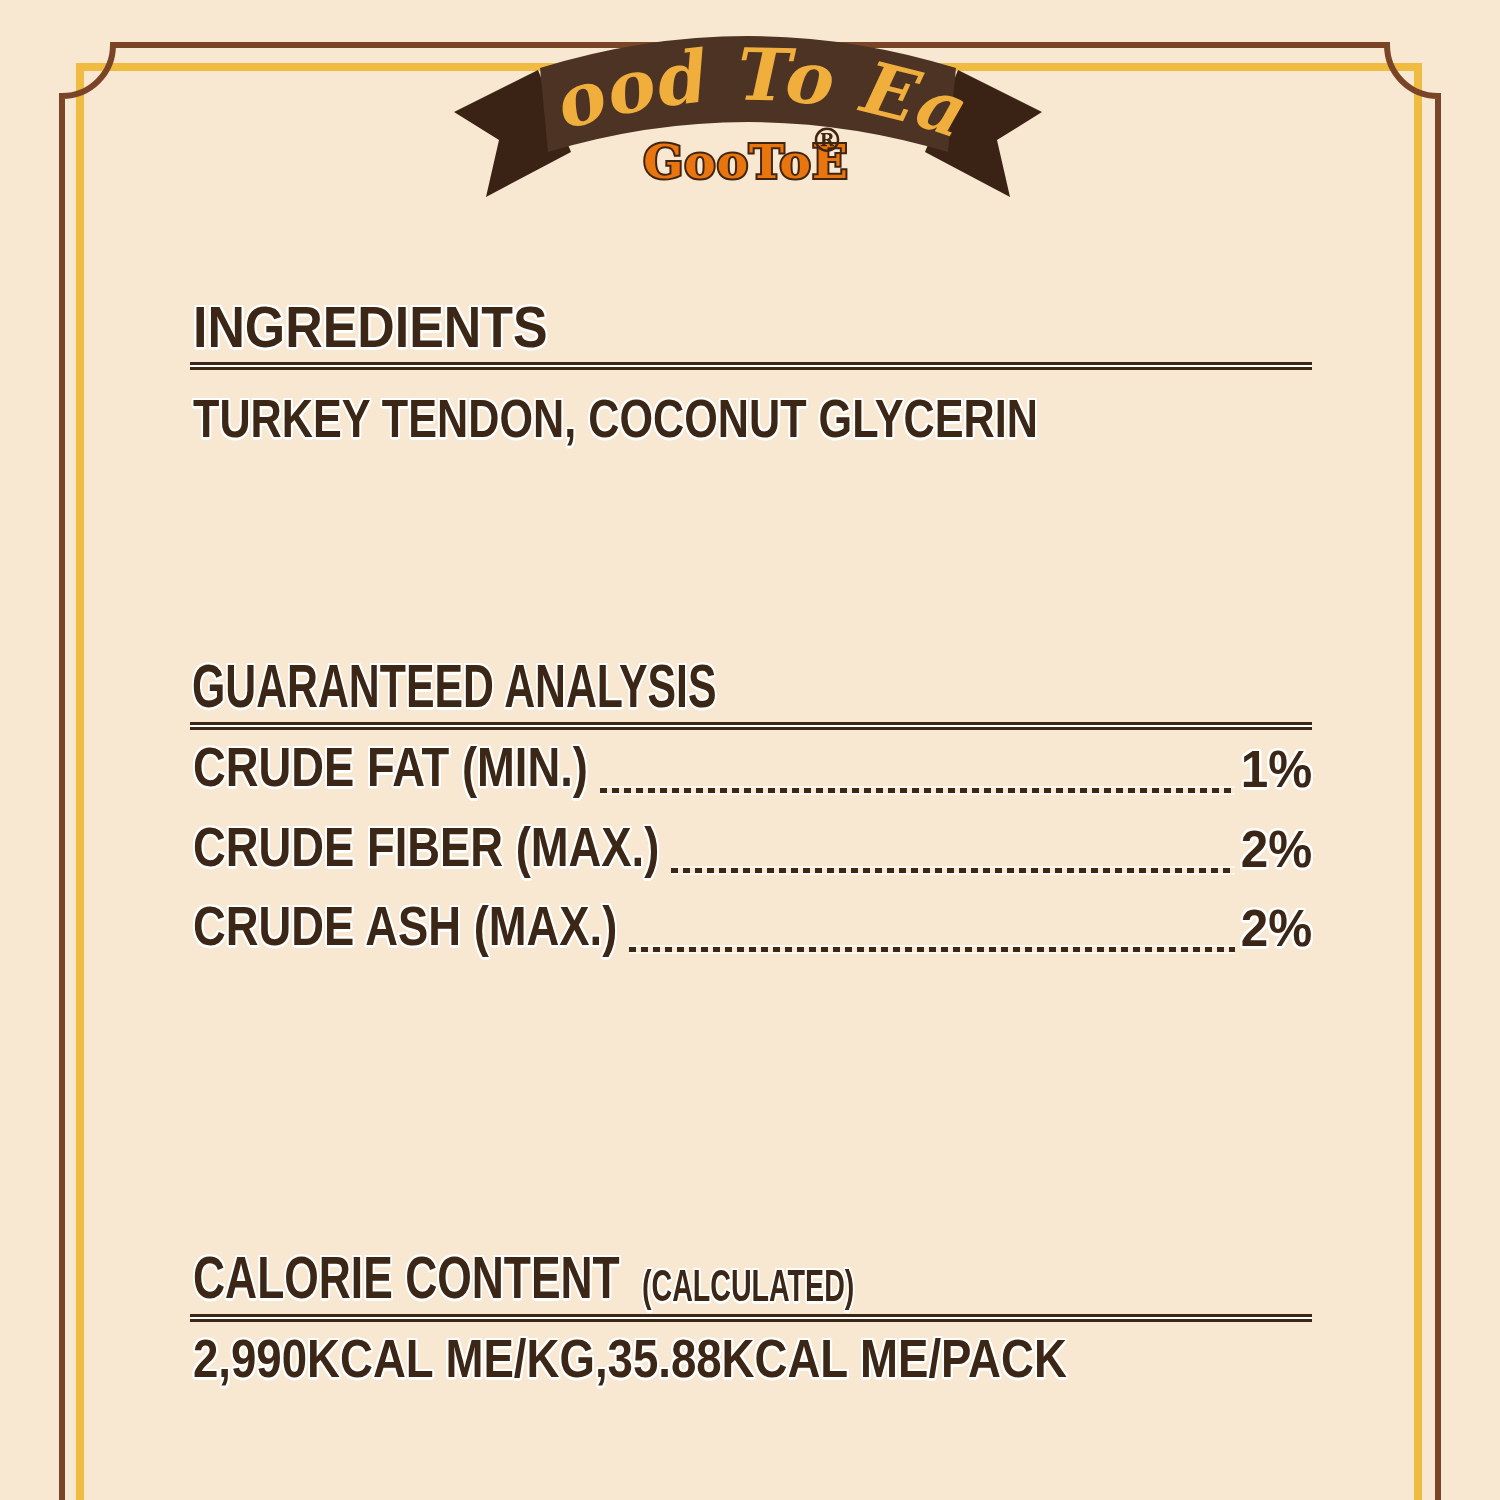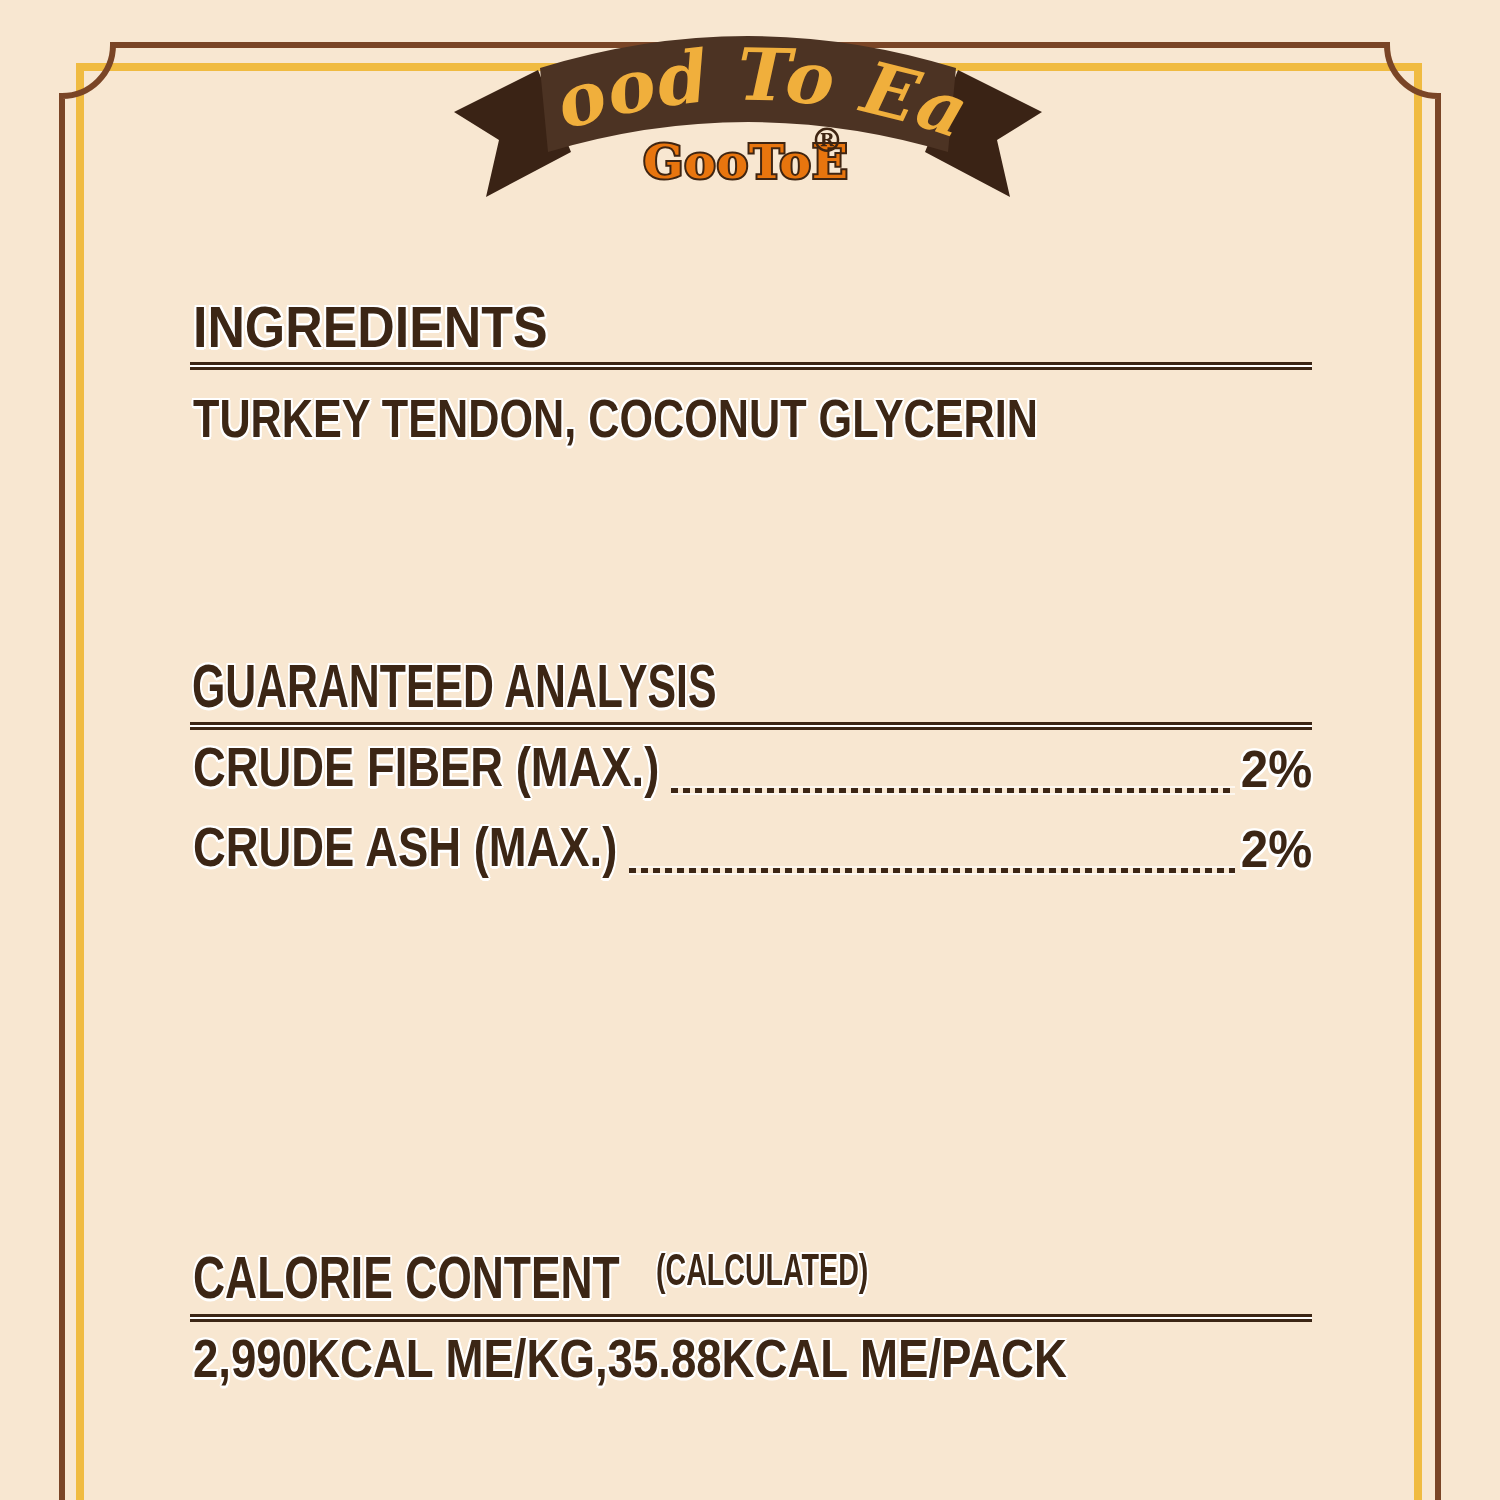--- a/index.html
+++ b/index.html
@@ -26,21 +26,21 @@
     position:absolute;left:193px;top:728px;width:1119px;
   }
   .row{height:79.3px;display:flex;align-items:flex-end;}
   .lbl{font-size:55px;padding-bottom:12px;}
   .val{font-size:52px;padding-bottom:12px;}
   .leader{
     flex:1;height:5px;margin:0 6px 14px 12px;align-self:flex-end;
     background:repeating-linear-gradient(90deg,#3c2615 0 7px,transparent 7px 12px);
     box-shadow:0 2px 0 rgba(255,255,255,.65), 0 -2px 0 rgba(255,255,255,.65);
   }
-  .cal-heading{display:flex;align-items:flex-start;gap:36px;}
+  .cal-heading{display:flex;align-items:flex-end;gap:22px;}
   .cal-note{font-size:44px;}
 </style>
 </head>
 <body>
 
 <div class="page">
 
   <svg class="abs" style="left:0;top:0" width="1500" height="1500" viewBox="0 0 1500 1500">
 
     <path d="M 80 1500 V 67 H 1418 V 1500" fill="none" stroke="#f0bb41" stroke-width="8"></path>
@@ -64,20 +64,25 @@
 
   <div class="abs outl heading" style="left: 193px; top: 299px; display: inline-block; transform-origin: left bottom; transform: scaleX(0.91); margin-right: -35.1px;">INGREDIENTS</div>
   <div class="rule" style="top:362px"></div>
   <div class="abs outl" style="left: 193px; top: 391px; font-size: 54px; display: inline-block; transform-origin: left bottom; transform: scaleX(0.8); margin-right: -211.2px;">TURKEY TENDON, COCONUT GLYCERIN</div>
 
   <div class="abs outl" style="left: 192px; top: 655px; font-size: 62px; display: inline-block; transform-origin: left bottom; transform: scaleX(0.69); margin-right: -235.6px;">GUARANTEED ANALYSIS</div>
   <div class="rule" style="top:722px"></div>
 
   <div class="rows">
     <div class="row">
+      <span class="outl lbl" style="display: inline-block; transform-origin: left bottom; transform: scaleX(0.825); margin-right: -83.825px;">CRUDE FAT (MIN.)</span>
+      <span class="leader"></span>
+      <span class="outl val" style="display: inline-block; transform-origin: right bottom; transform: scaleX(0.95); margin-left: -3.75px;">1%</span>
+    </div>
+    <div class="row">
       <span class="outl lbl" style="display: inline-block; transform-origin: left bottom; transform: scaleX(0.825); margin-right: -98.875px;">CRUDE FIBER (MAX.)</span>
       <span class="leader"></span>
       <span class="outl val" style="display: inline-block; transform-origin: right bottom; transform: scaleX(0.95); margin-left: -3.75px;">2%</span>
     </div>
     <div class="row">
       <span class="outl lbl" style="display: inline-block; transform-origin: left bottom; transform: scaleX(0.825); margin-right: -89.95px;">CRUDE ASH (MAX.)</span>
       <span class="leader"></span>
       <span class="outl val" style="display: inline-block; transform-origin: right bottom; transform: scaleX(0.95); margin-left: -3.75px;">2%</span>
     </div>
   </div>

